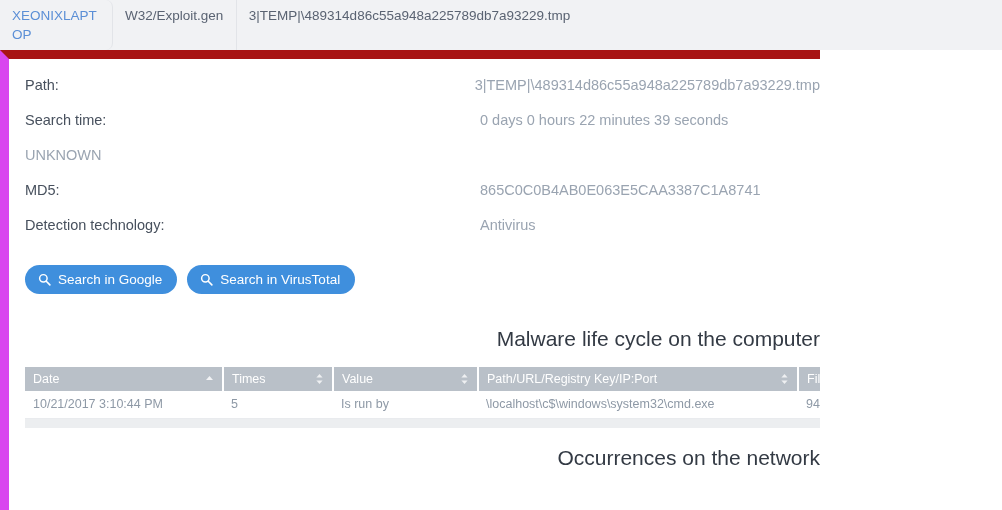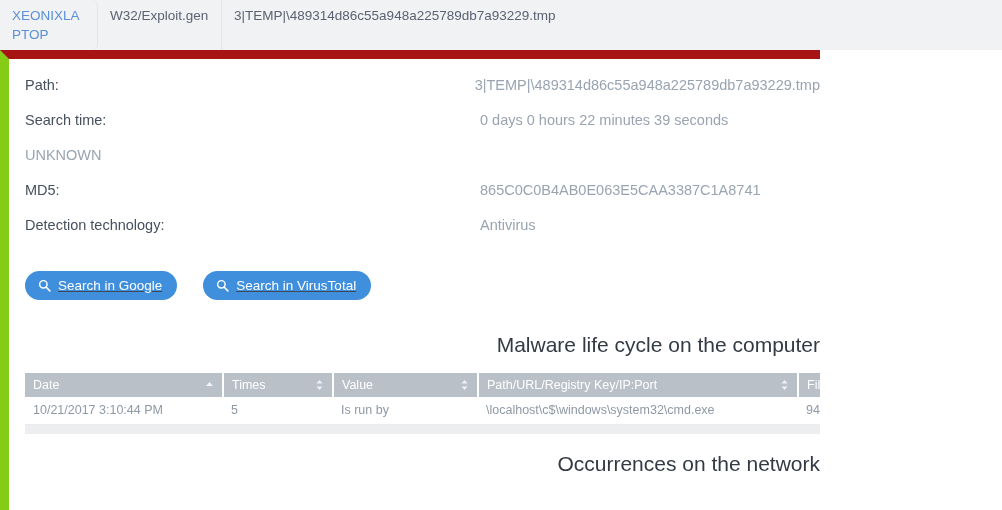--- a/index.html
+++ b/index.html
@@ -29,33 +29,33 @@
     box-sizing: border-box;
     padding: 6px 12px 0 12px;
     font-size: 13.5px;
     line-height: 19px;
     color: #5a6372;
     height: 50px;
     border-right: 1px solid #e2e4e8;
     word-wrap: break-word;
     overflow: hidden;
   }
-  .top-cell.c1 { width: 98px; color: #5b8fd6; border-radius: 7px; }
+  .top-cell.c1 { width: 113px; color: #5b8fd6; border-radius: 7px; }
   .top-cell.c2 { width: 124px; }
   .top-cell.c3 { width: 766px; border-right: none; }
   .top-cell.c1 .link { color: #5b8fd6; cursor: pointer; }
 
   
   .panel {
     position: relative;
     width: 820px;
     height: 460px;
     box-sizing: border-box;
     border-top: 9px solid #a81414;
-    border-left: 9px solid #84cc16;
+    border-left: 9px solid #d946ef;
     background: #ffffff;
   }
   .panel-inner {
     box-sizing: border-box;
     padding: 16px 0 0 16px;
     height: 451px;
     overflow: hidden;
   }
 
   
@@ -72,24 +72,23 @@
     white-space: nowrap;
   }
   .field-value {
     font-size: 14.5px;
     color: #9aa4b1;
     white-space: nowrap;
   }
 
   
   .btn-row {
-    margin-top: 19px;
-    display: flex;
-    gap: 26px;
-    text-decoration: underline;
+    margin-top: 13px;
+    display: flex;
+    gap: 10px;
   }
   .btn {
     display: inline-flex;
     align-items: center;
     gap: 7px;
     background: #3f8fdd;
     color: #ffffff;
     border: none;
     border-radius: 16px;
     height: 29px;

